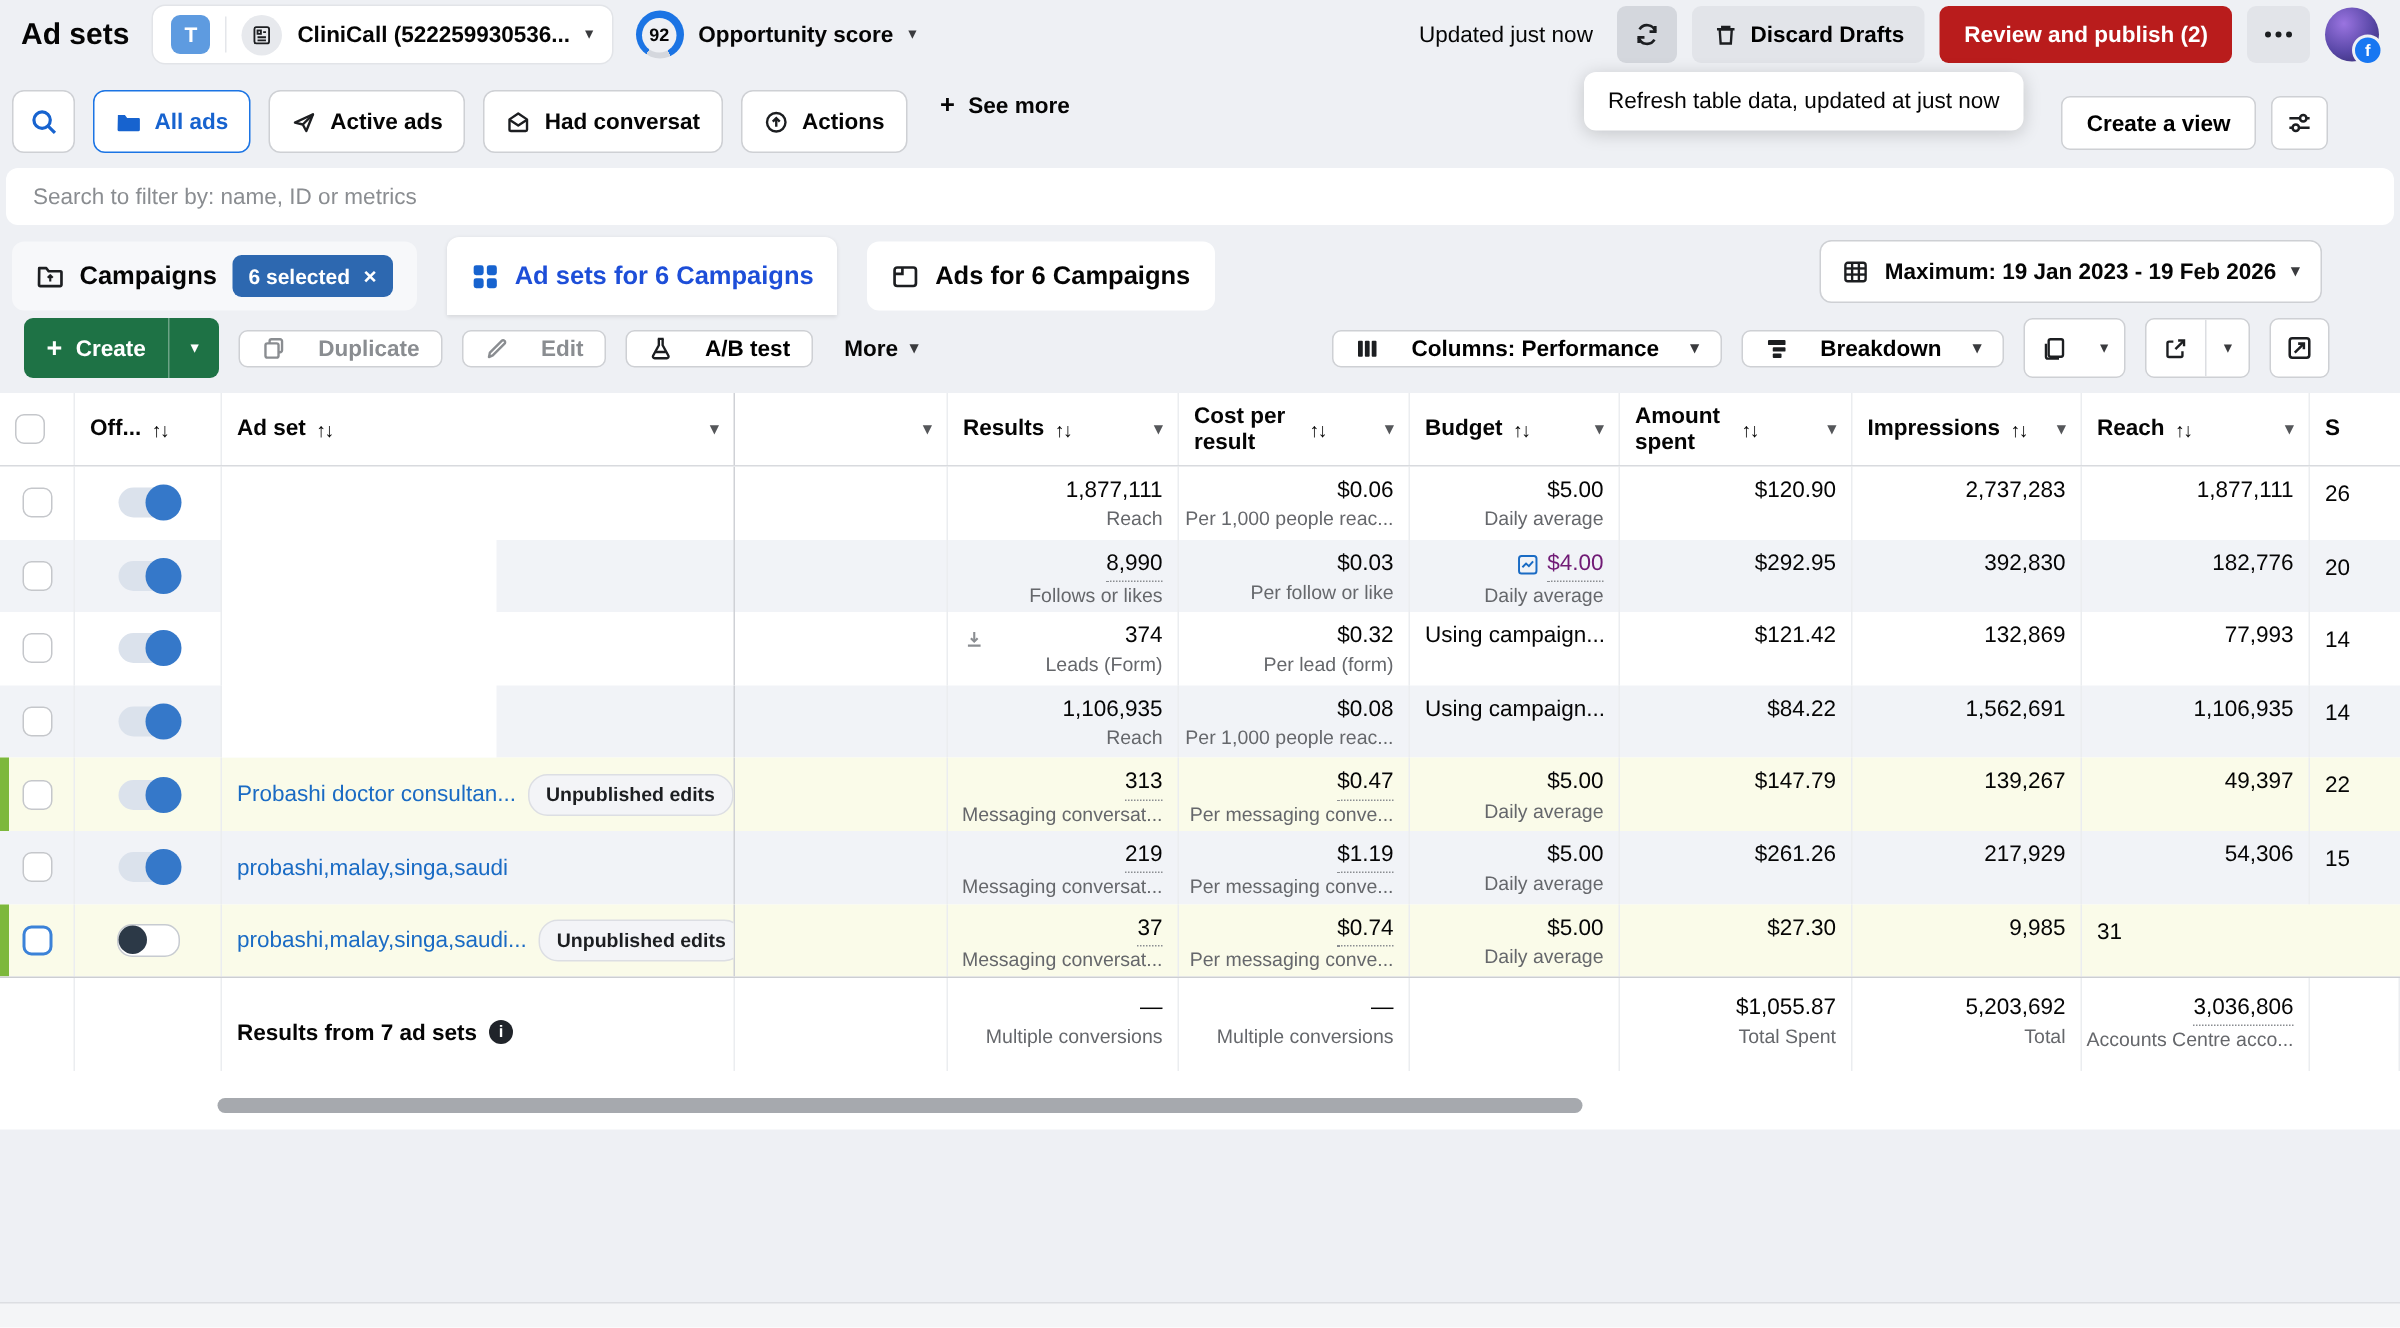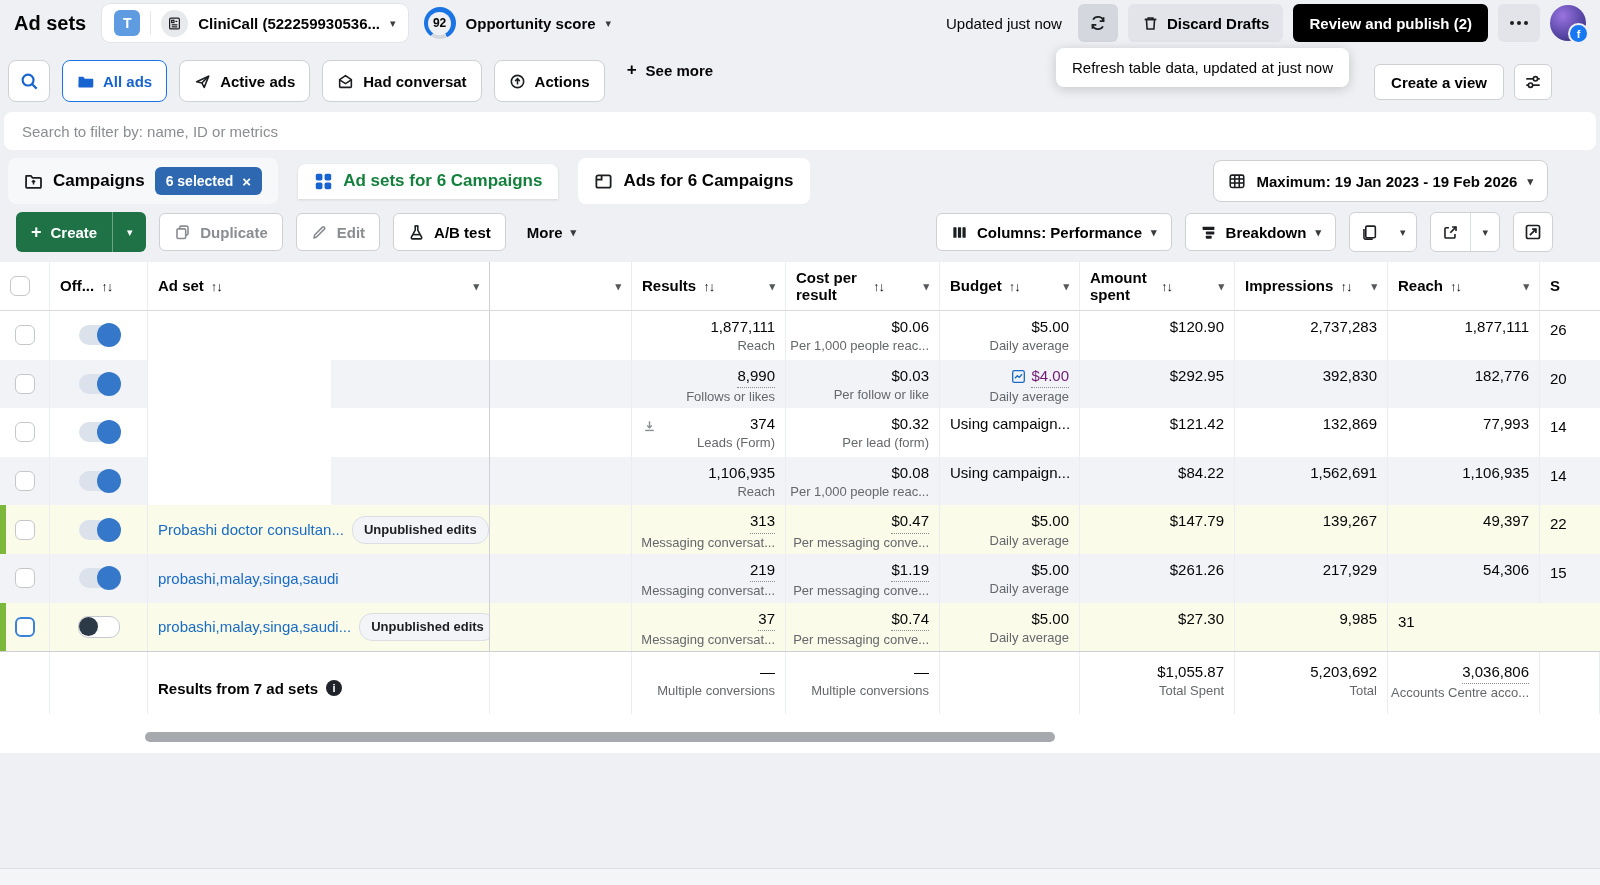--- a/index.html
+++ b/index.html
@@ -16,21 +16,21 @@
   .caret{font-size:11px;color:#3a3b3e;line-height:1}
   .score-wrap{display:flex;align-items:center;gap:10px}
   .score-ring{width:32px;height:32px;border-radius:50%;background:conic-gradient(from 215deg,#1b74e4 0 83%,#d4d7dd 83% 100%);display:flex;align-items:center;justify-content:center}
   .score-inner{width:23px;height:23px;background:#eef0f4;border-radius:50%;display:flex;align-items:center;justify-content:center;font-size:12px;font-weight:bold}
   .score-label{font-size:15px;font-weight:600}
   .top-right{margin-left:auto;display:flex;align-items:center;gap:10px}
   .updated{font-size:15px;margin-right:6px;white-space:nowrap}
   .btn{height:38px;border:none;border-radius:6px;display:flex;align-items:center;justify-content:center;font-size:15px;font-weight:600;font-family:inherit;gap:8px;cursor:pointer;box-sizing:border-box}
   .btn-refresh{width:40px;background:#d4d7dd}
   .btn-gray{background:#e2e4e9;padding:0 14px}
-  .btn-blue{background:#000000;color:#fff;padding:0 16px}
+  .btn-blue{background:#b91c1c;color:#fff;padding:0 16px}
   .btn-dots{width:42px;background:#e2e4e9}
   .dots{display:flex;gap:3px}
   .dots i{width:4px;height:4px;border-radius:50%;background:#1c1e21}
   .avatar{width:36px;height:36px;border-radius:50%;background:radial-gradient(circle at 35% 30%,#9a74e0,#5a48a8 55%,#2d2766);position:relative;flex:none}
   .fb-badge{position:absolute;right:-3px;bottom:-3px;width:17px;height:17px;border-radius:50%;background:#1877f2;color:#fff;font-size:11px;font-weight:bold;display:flex;align-items:center;justify-content:center;border:2px solid #eef0f4}
   
   .tooltip{position:absolute;left:1056px;top:48px;background:#fff;border-radius:8px;box-shadow:0 2px 12px rgba(0,0,0,.18);padding:11px 16px;font-size:15px;z-index:6;white-space:nowrap}
   
   .chips{position:absolute;top:60px;left:8px;display:flex;gap:12px;align-items:flex-start}
   .chip{height:42px;background:#fff;border:1px solid #ced0d4;border-radius:8px;display:flex;align-items:center;gap:9px;padding:0 14px;font-size:15px;font-weight:600;box-sizing:border-box;cursor:pointer}
@@ -42,33 +42,33 @@
   .btn-view{height:36px;background:#fff;border:1px solid #ced0d4;border-radius:6px;font-size:15px;font-weight:600;padding:0 16px;display:flex;align-items:center}
   .btn-sliders{width:38px;height:36px;background:#fff;border:1px solid #ced0d4;border-radius:6px;display:flex;align-items:center;justify-content:center}
   
   .searchbar{position:absolute;top:112px;left:4px;width:1592px;height:38px;background:#fff;border-radius:8px;display:flex;align-items:center;padding:0 16px;box-sizing:border-box}
   .searchbar input{border:none;outline:none;width:100%;font-size:15px;font-family:inherit;background:transparent;color:#701a75}
   .searchbar input::placeholder{color:#8a8d91}
   
   .tabs{position:absolute;top:158px;left:8px;display:flex;gap:20px;align-items:center}
   .tab{height:46px;display:flex;align-items:center;gap:10px;padding:0 16px;border-radius:8px;font-size:17px;font-weight:bold;cursor:pointer}
   .tab-campaigns{background:rgba(255,255,255,.5)}
-  .tab-adsets{background:#fff;color:#15803d;box-shadow:0 1px 3px rgba(0,0,0,.1);height:35px;border-radius:8px 8px 0 0}
+  .tab-adsets{background:#fff;color:#1d4ed8;box-shadow:0 1px 3px rgba(0,0,0,.1);height:52px;border-radius:8px 8px 0 0}
   .tab-ads{background:#fff}
   .sel-badge{background:#2d68b0;color:#fff;font-size:14px;font-weight:600;border-radius:6px;height:28px;display:flex;align-items:center;gap:9px;padding:0 11px}
   .sel-close{font-size:15px;cursor:pointer;line-height:1}
   .date-btn{position:absolute;top:160px;right:52px;height:42px;background:#fff;border:1px solid #ced0d4;border-radius:8px;display:flex;align-items:center;gap:10px;padding:16px 14px;font-size:15px;font-weight:600;box-sizing:border-box;cursor:pointer}
   
   .toolbar{position:absolute;top:212px;left:16px;right:47px;display:flex;align-items:center;gap:13px}
   .btn-create{display:flex;height:40px;border-radius:6px;overflow:hidden;background:#1e7245;color:#fff;cursor:pointer}
   .create-main{display:flex;align-items:center;gap:9px;padding:0 15px;font-weight:600;font-size:15px}
   .create-plus{font-size:18px;font-weight:600;line-height:1}
   .create-caret{width:33px;border-left:1px solid rgba(255,255,255,.35);display:flex;align-items:center;justify-content:center}
   .create-caret .caret{color:#fff}
-  .tbtn{height:38px;background:#fff;border:1px solid #ced0d4;border-radius:6px;display:flex;align-items:center;gap:9px;padding:0 14px;font-size:15px;font-weight:600;box-sizing:border-box;cursor:pointer}
+  .tbtn{height:25px;background:#fff;border:1px solid #ced0d4;border-radius:6px;display:flex;align-items:center;gap:21px;padding:0 14px;font-size:15px;font-weight:600;box-sizing:border-box;cursor:pointer}
   .tbtn.dis{color:#8a8d91}
   .more-btn{display:flex;align-items:center;gap:8px;font-size:15px;font-weight:600;padding:0 8px;cursor:pointer}
   .tb-right{margin-left:auto;display:flex;align-items:center;gap:13px}
   .split{display:flex;height:40px;background:#fff;border:1px solid #ced0d4;border-radius:6px;overflow:hidden;box-sizing:border-box}
   .split>span{display:flex;align-items:center;justify-content:center;padding:0 11px}
   .split .sp-div{width:1px;background:#dcdee2;padding:0}
   .icbtn{width:40px;height:40px;background:#fff;border:1px solid #ced0d4;border-radius:6px;display:flex;align-items:center;justify-content:center;box-sizing:border-box;cursor:pointer}
   
   .table{position:absolute;top:262px;left:0;width:1600px;height:491px;background:#fff;--cols:50px 98px 342px 142px 154px 154px 140px 155px 153px 152px 60px}
   .thead{display:grid;grid-template-columns:var(--cols);height:48px;border-bottom:1px solid #d8dade;position:relative;z-index:3;background:#fff}

